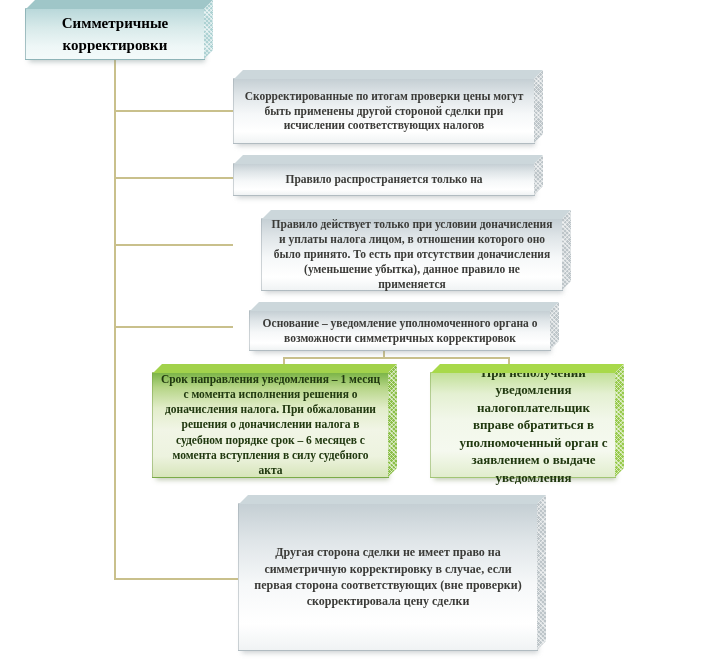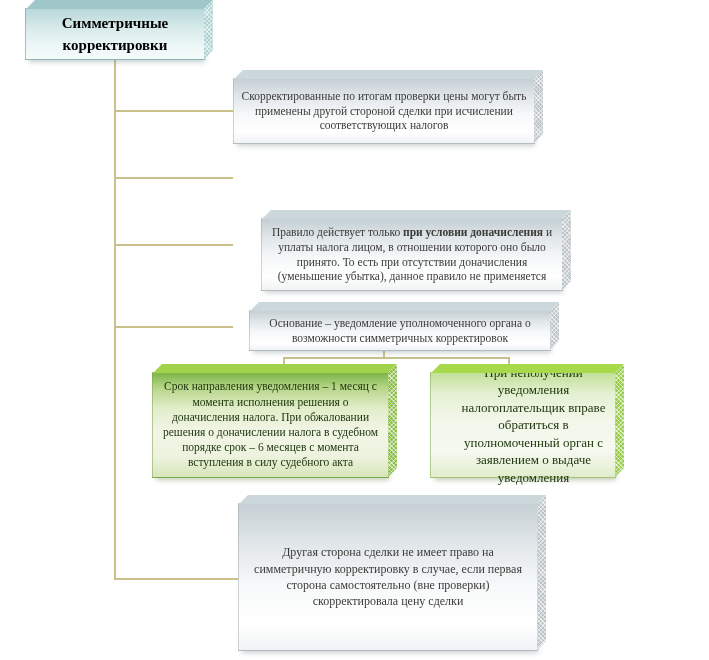--- a/index.html
+++ b/index.html
@@ -10,20 +10,21 @@
   }
 
   
   .line { position:absolute; background:#c9c08c; }
 
   
   .box {
     position:absolute; box-sizing:border-box;
     display:flex; align-items:center; justify-content:center;
     text-align:center;
+    font-weight:bold;
   }
   .box .txt { width:100%; padding:2px 7px; }
   .face { position:absolute; pointer-events:none; }
   .face-top {
     left:0; top:-9px; width:calc(100% + 9px); height:9px;
     clip-path: polygon(0 100%, 9px 0, 100% 0, calc(100% - 9px) 100%);
   }
   .face-right {
     left:100%; top:-9px; width:9px; height:calc(100% + 9px);
     clip-path: polygon(0 9px, 100% 0, 100% calc(100% - 9px), 0 100%);
@@ -95,20 +96,25 @@
     <span class="face face-right"></span>
     <div class="txt">Симметричные корректировки</div>
   </div>
 
   <div class="box gray" style="left:233px; top:78px; width:302px; height:66px;">
     <span class="face face-top"></span>
     <span class="face face-right"></span>
     <div class="txt">Скорректированные по итогам проверки цены могут быть применены другой стороной сделки при исчислении соответствующих налогов</div>
   </div>
 
+  <div class="box gray" style="left:233px; top:163px; width:302px; height:33px;">
+    <span class="face face-top"></span>
+    <span class="face face-right"></span>
+    <div class="txt">Правило распространяется только на</div>
+  </div>
 
   <div class="box gray" style="left:233px; top:218px; width:302px; height:73px;margin-left:28px;">
     <span class="face face-top"></span>
     <span class="face face-right"></span>
     <div class="txt"><span>Правило действует только </span><b>при условии доначисления</b><span> и уплаты налога лицом, в отношении которого оно было принято. То есть при отсутствии доначисления (уменьшение убытка), данное правило не применяется</span></div>
   </div>
 
   <div class="box gray" style="left:249px; top:310px; width:302px; height:41px;">
     <span class="face face-top"></span>
     <span class="face face-right"></span>
@@ -124,17 +130,17 @@
   <div class="box greenR" style="left:430px; top:372px; width:186px; height:106px;">
     <span class="face face-top"></span>
     <span class="face face-right"></span>
     <div class="txt">При неполучении уведомления налогоплательщик вправе обратиться в уполномоченный орган с заявлением о выдаче уведомления</div>
   </div>
 
   <div class="box gray bottom-box" style="left:238px; top:503px; width:300px; height:148px;">
     <span class="face face-top"></span>
     <span class="face face-right"></span>
     <div class="txt">
-      <div class="para">Другая сторона сделки не имеет право на симметричную корректировку в случае, если первая сторона самостоятельно (вне проверки) скорректировала цену сделки</div>
+      <div class="para">Другая сторона сделки не имеет право на симметричную корректировку в случае, если первая сторона соответствующих (вне проверки) скорректировала цену сделки</div>
     </div>
   </div>
 
 </div>
 
 </body></html>

